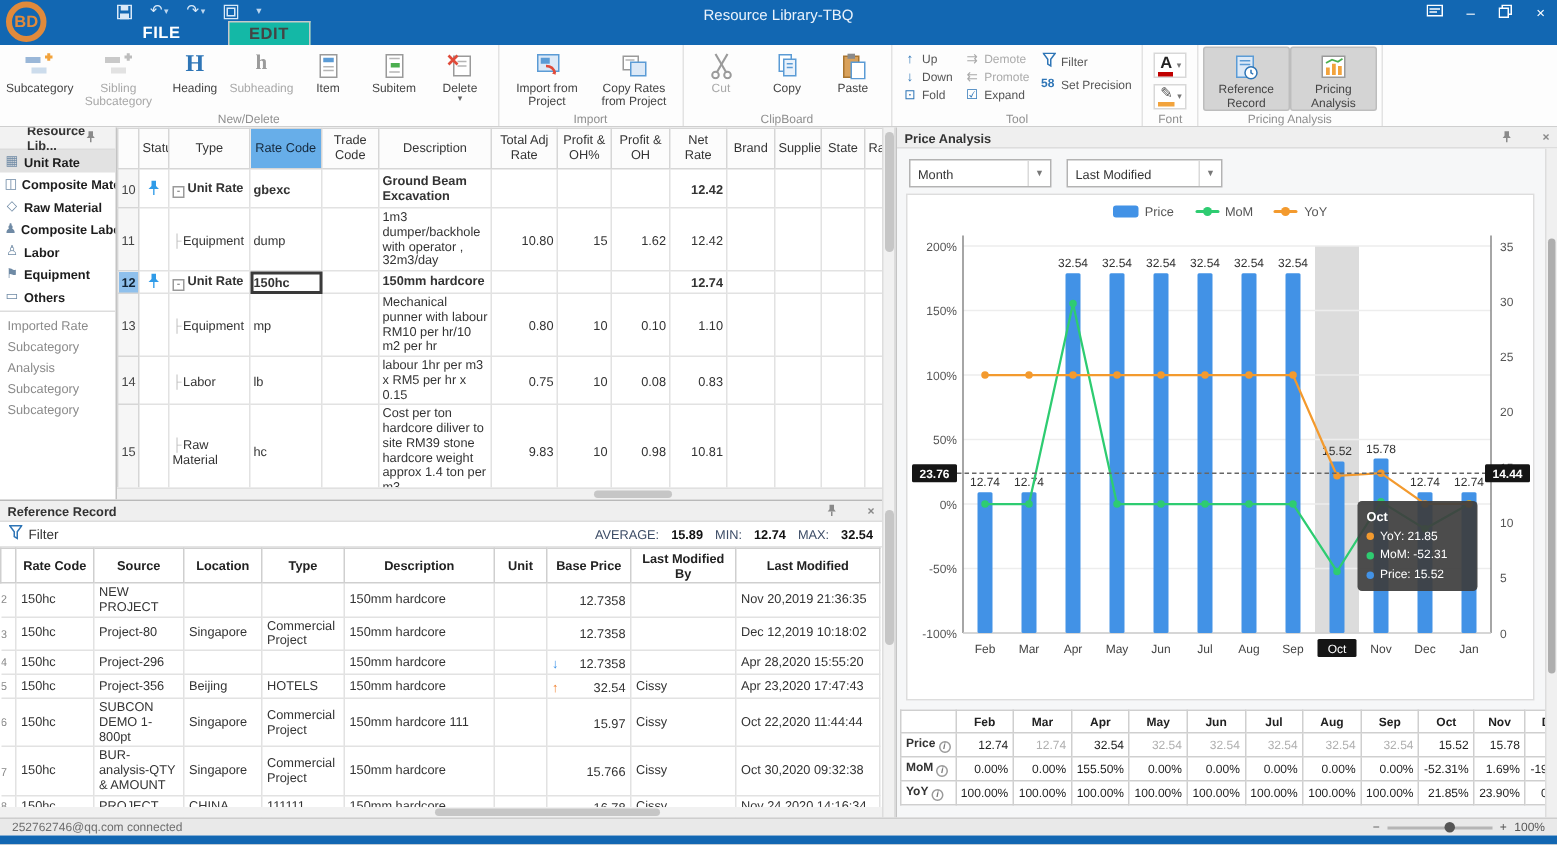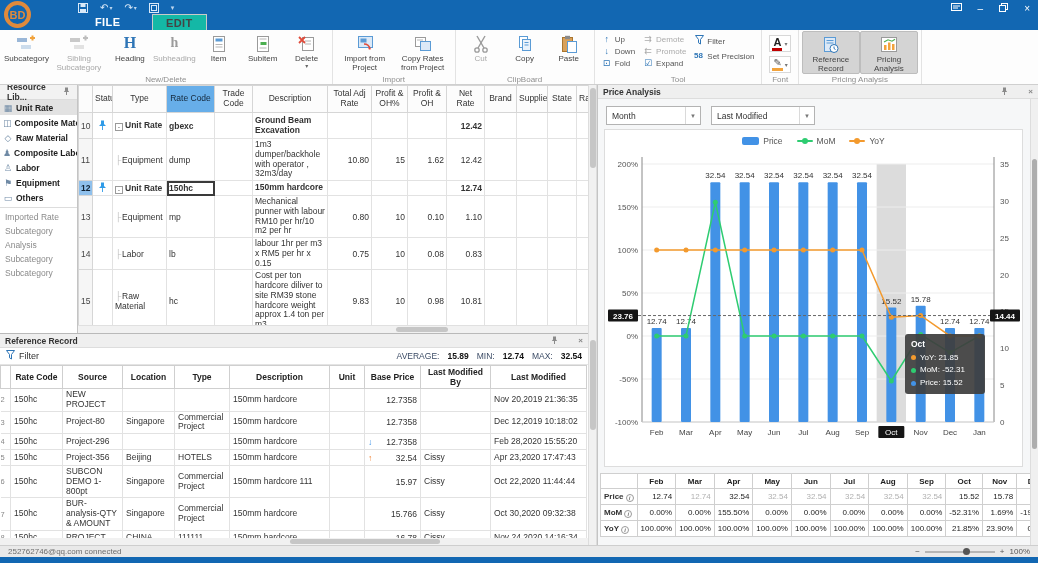--- a/index.html
+++ b/index.html
@@ -31,21 +31,21 @@
 .sbtn .si{width:10px;text-align:center;color:#2e75b6;font-size:9px;line-height:1}
 .sbtn.dis{color:#ababab}.sbtn.dis .si{color:#ababab}
 .fontcol{display:flex;flex-direction:column;gap:4px;padding:4px 4px 0}
 .fbtn{display:flex;align-items:center;border:1px solid #d8d8d8;background:#fff;padding:0 2px;height:17px;gap:2px}
 .fA{font-weight:bold;font-size:11px;color:#222;line-height:1;border-bottom:3px solid #c00000;padding:0 1px}
 .fH{font-size:10px;color:#555;line-height:1;border-bottom:3px solid #f2a33c;padding:0 1px}
 .fcar{font-size:6px;color:#777}
 .delcar{font-size:6px;color:#666}
 
 .sidebar{position:absolute;left:0;top:85px;width:78px;height:248px;background:#fff;border-right:1px solid #c4c4c4;overflow:hidden}
-.sb-header{height:15px;background:#f2f2f2;border-bottom:1px solid #dcdcdc;display:flex;align-items:center;padding:0 7px;font-weight:bold;color:#333;font-size:8.5px}
+.sb-header{height:15px;background:#f2f2f2;border-bottom:1px solid #dcdcdc;display:flex;align-items:center;padding:0 18px;font-weight:bold;color:#333;font-size:8.5px}
 .sb-item{height:15px;display:flex;align-items:center;gap:3px;padding:0 3px;font-weight:bold;color:#1d1d1d;font-size:8.5px;white-space:nowrap;overflow:hidden;cursor:default}
 .sb-item.sel{background:#e2e2e2}
 .sb-item .ic{width:10px;color:#6f8aa5;font-size:9px;text-align:center}
 .sb-div{border-top:1px solid #ddd;margin:2px 0}
 .sb-sub{height:14px;display:flex;align-items:center;padding:0 5px;color:#8a8a8a;font-size:8.5px;white-space:nowrap;cursor:default}
 
 .grid-panel{position:absolute;left:78px;top:85px;width:510px;height:240px;overflow:hidden;background:#fff}
 table.grid{border-collapse:collapse;table-layout:fixed;width:510px;font-size:8.5px}
 .grid td,.grid th{border:1px solid #e2e2e2;padding:1px 2px;overflow:hidden;vertical-align:middle}
 .grid th{background:#fcfcfc;border-color:#d6d6d6;font-weight:normal;color:#333;text-align:center;height:27px;line-height:1.15}
@@ -131,20 +131,21 @@
       <span class="qi">
         <svg width="10" height="10" viewBox="0 0 10 10">
             <rect x="0.5" y="0.5" width="9" height="9" fill="none" stroke="#d9e9f8"></rect>
             <rect x="2.5" y="2.5" width="5" height="5" fill="none" stroke="#d9e9f8"></rect>
           </svg>
       </span>
       <span class="qi">
           <span class="car" style="font-size:7px">▾</span>
         </span>
     </div>
+    <div class="wtitle">Resource Library-TBQ</div>
     <div class="winbtns">
       <span>
         <svg width="11" height="9" viewBox="0 0 11 9">
             <rect x="0.5" y="0.5" width="10" height="7" fill="none" stroke="#fff"></rect>
             <line x1="2" y1="3" x2="9" y2="3" stroke="#fff"></line>
             <line x1="2" y1="5" x2="7" y2="5" stroke="#fff"></line>
           </svg>
       </span>
       <span>–</span>
       <span>
@@ -657,21 +658,21 @@
           <tr style="height: 16px;">
             <td class="rn">4</td>
             <td style="line-height: 1.15;">150hc</td>
             <td style="line-height: 1.15;">Project-296</td>
             <td style="line-height: 1.15;"></td>
             <td style="line-height: 1.15;"></td>
             <td style="line-height: 1.15;">150mm hardcore</td>
             <td style="line-height: 1.15;"></td>
             <td class="r" style="position: relative;"><span class="arrow-dn" style="position: absolute; left: 3px;">↓</span><span>12.7358</span></td>
             <td style="line-height: 1.15;"></td>
-            <td style="line-height: 1.15;">Feb 28,2020 15:55:20</td>
+            <td style="line-height: 1.15;">Apr 28,2020 15:55:20</td>
           </tr>
           <tr style="height: 16px;">
             <td class="rn">5</td>
             <td style="line-height: 1.15;">150hc</td>
             <td style="line-height: 1.15;">Project-356</td>
             <td style="line-height: 1.15;">Beijing</td>
             <td style="line-height: 1.15;">HOTELS</td>
             <td style="line-height: 1.15;">150mm hardcore</td>
             <td style="line-height: 1.15;"></td>
             <td class="r" style="position: relative;"><span class="arrow-up" style="position: absolute; left: 3px;">↑</span><span>32.54</span></td>

